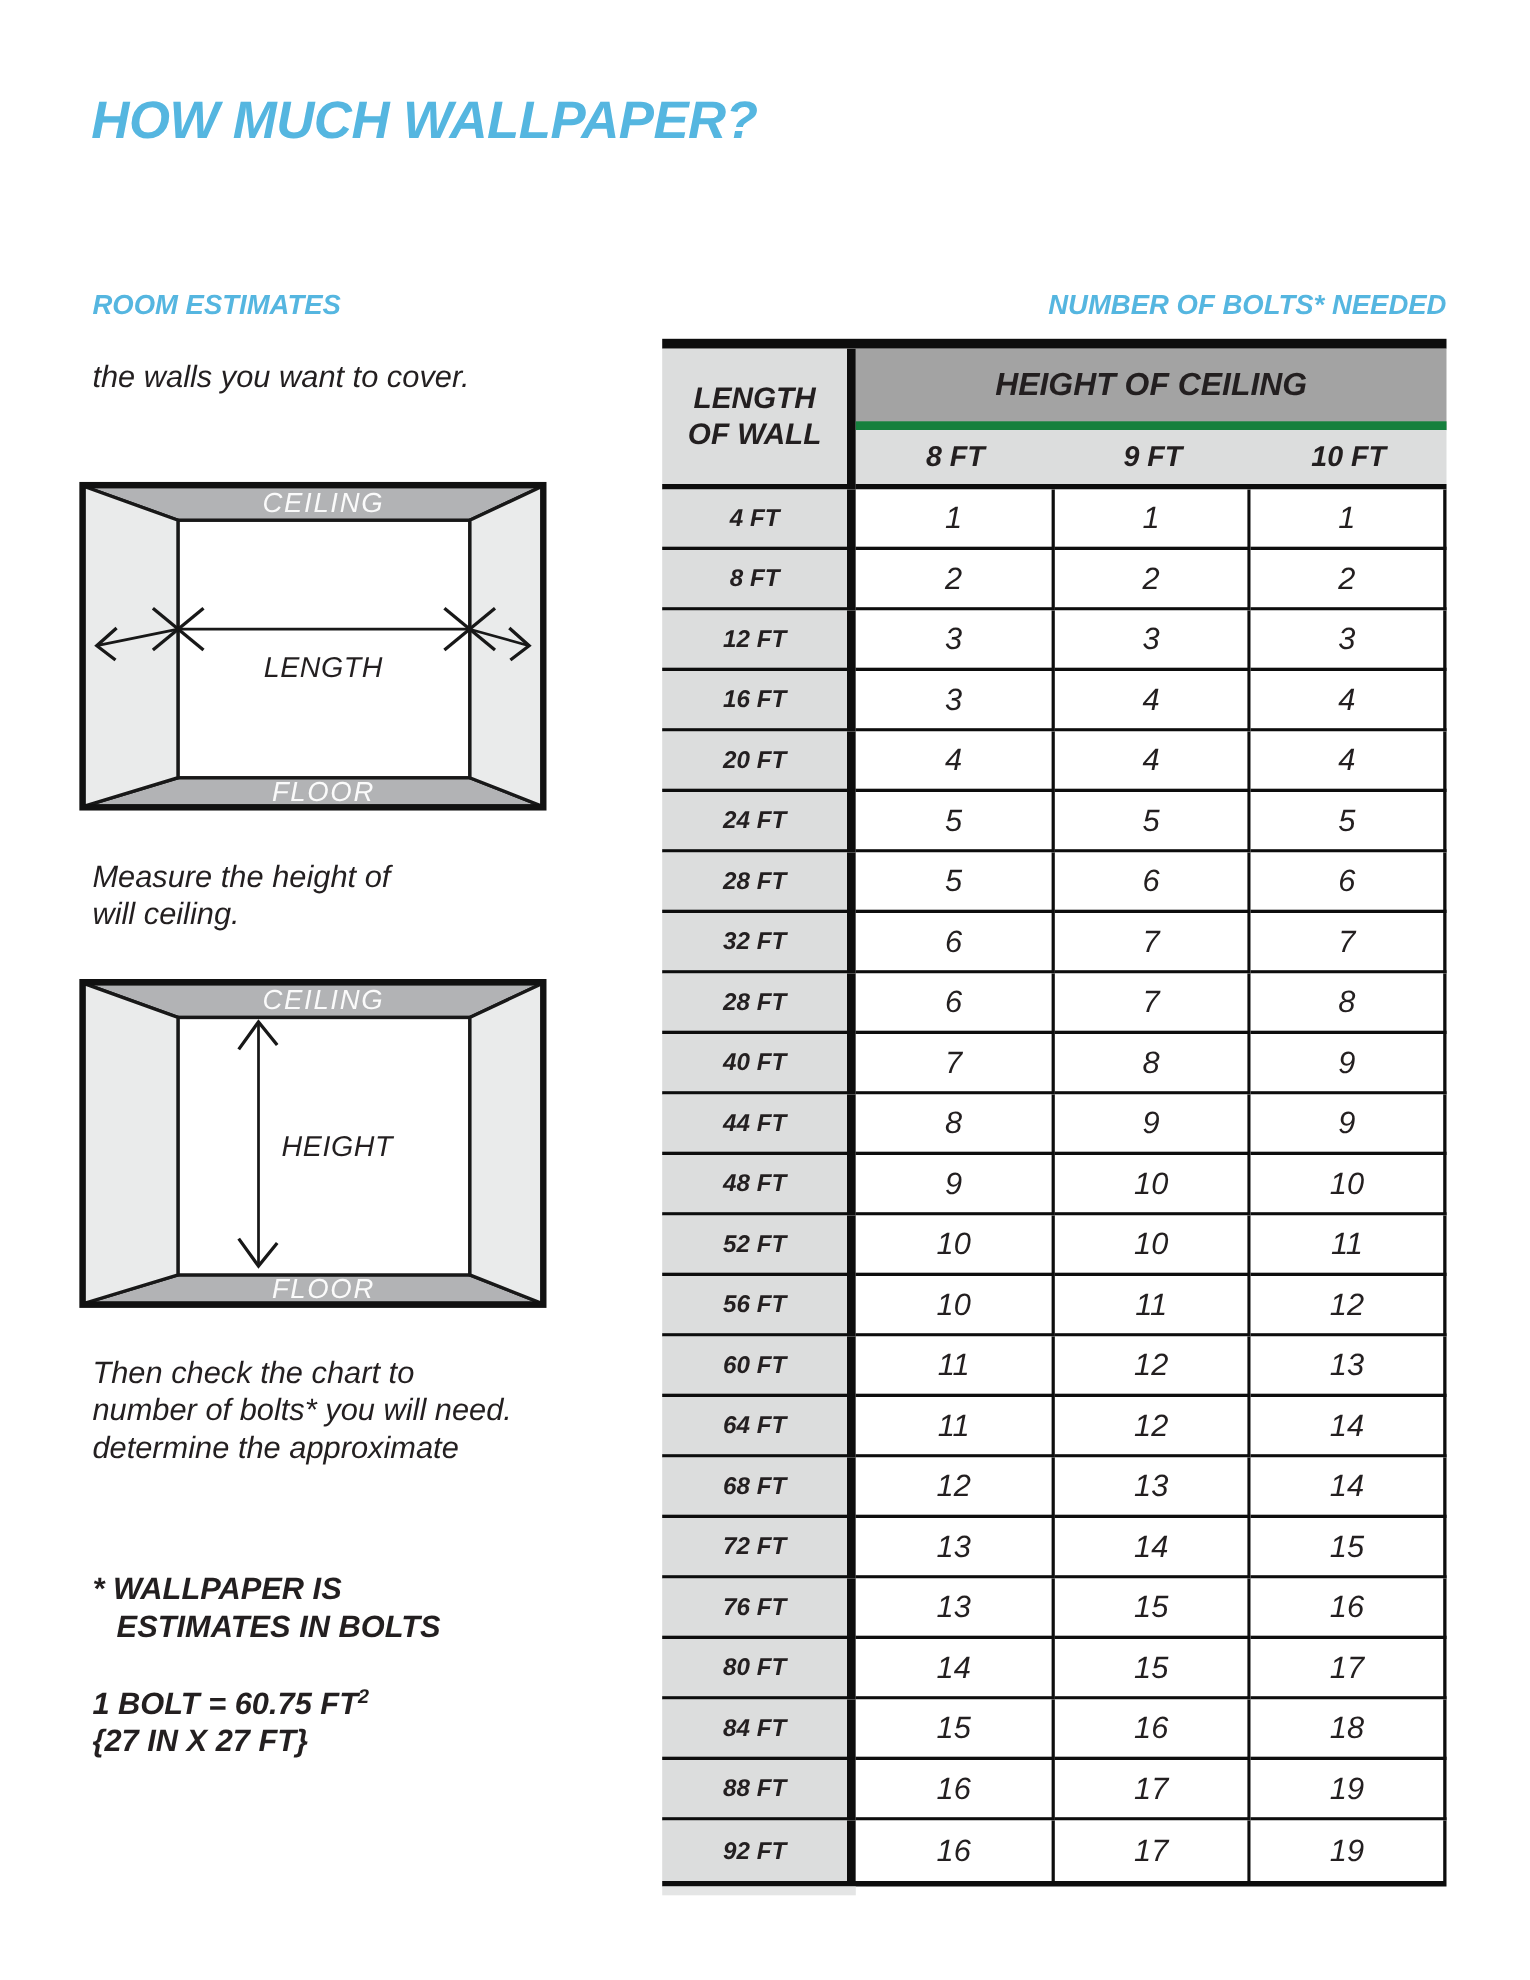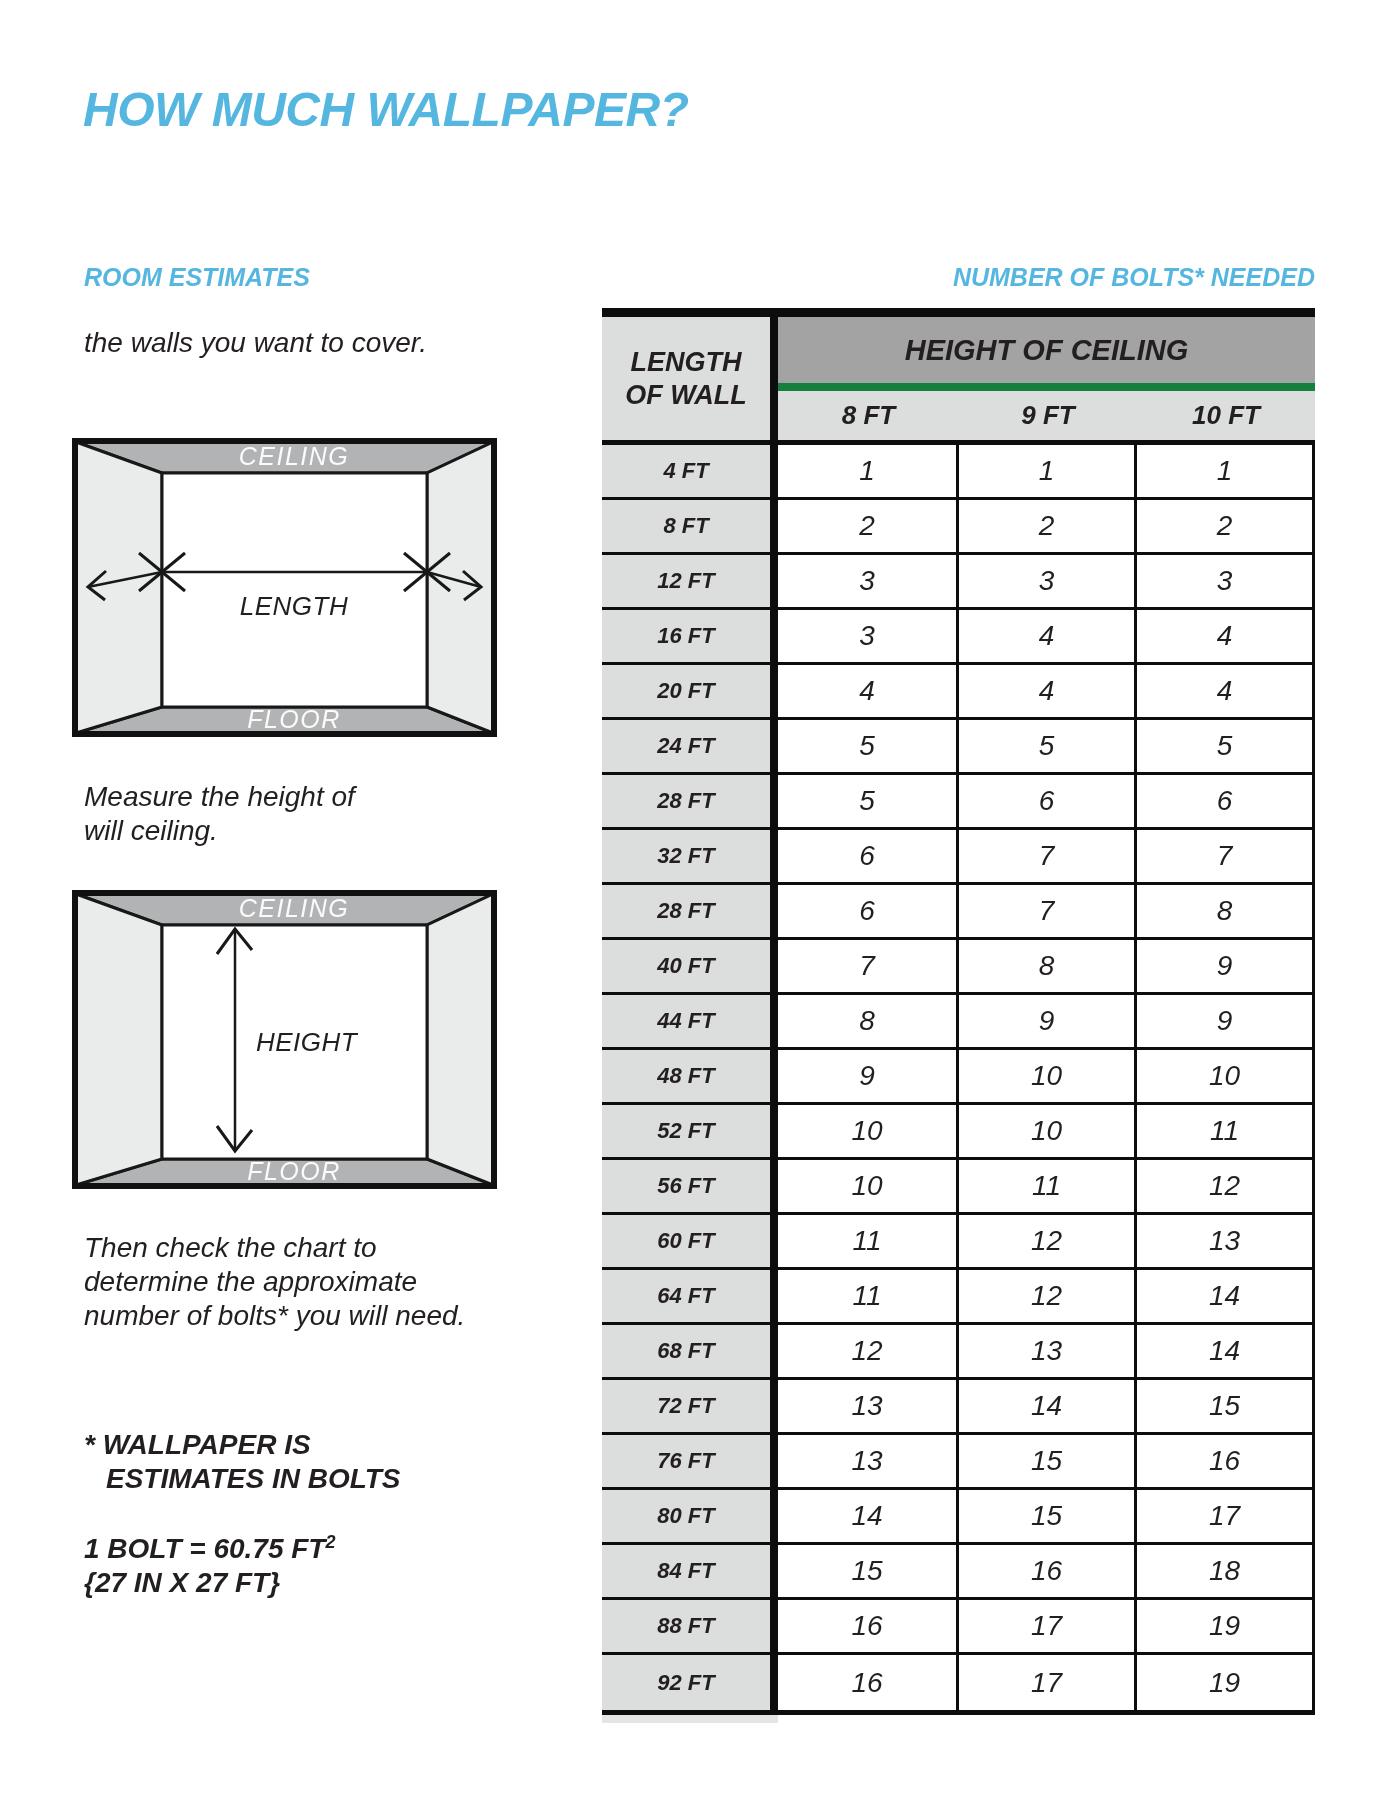--- a/index.html
+++ b/index.html
@@ -119,22 +119,22 @@
     <g stroke="#181818" stroke-width="3" fill="none">
       <line x1="163" y1="40" x2="163" y2="261" stroke-width="2.5"></line>
       <polyline points="145,64 163,39 180,60"></polyline>
       <polyline points="145,236 163,261 180,240"></polyline>
     </g>
     <text class="measure-label" x="184" y="161" text-anchor="start">HEIGHT</text>
   </svg>
 
   <div class="para para-3">
     <div>Then check the chart to</div>
+    <div>number of bolts* you will need.</div>
     <div>determine the approximate</div>
-    <div>number of bolts* you will need.</div>
   </div>
 
   <div class="footnote">
     <div><span>*</span>&nbsp;<span>WALLPAPER IS</span></div>
     <div class="indent">ESTIMATES IN BOLTS</div>
   </div>
 
   <div class="bolt-eq">
     <div><span>1 BOLT = 60.75 FT</span><sup>2</sup></div>
     <div>{27 IN X 27 FT}</div>

